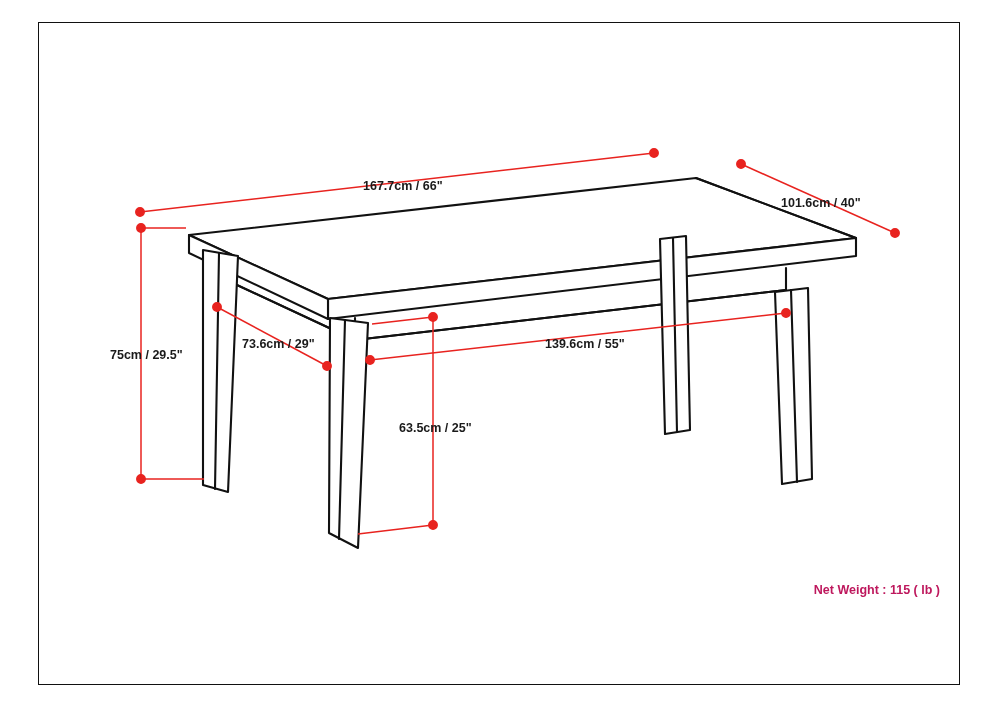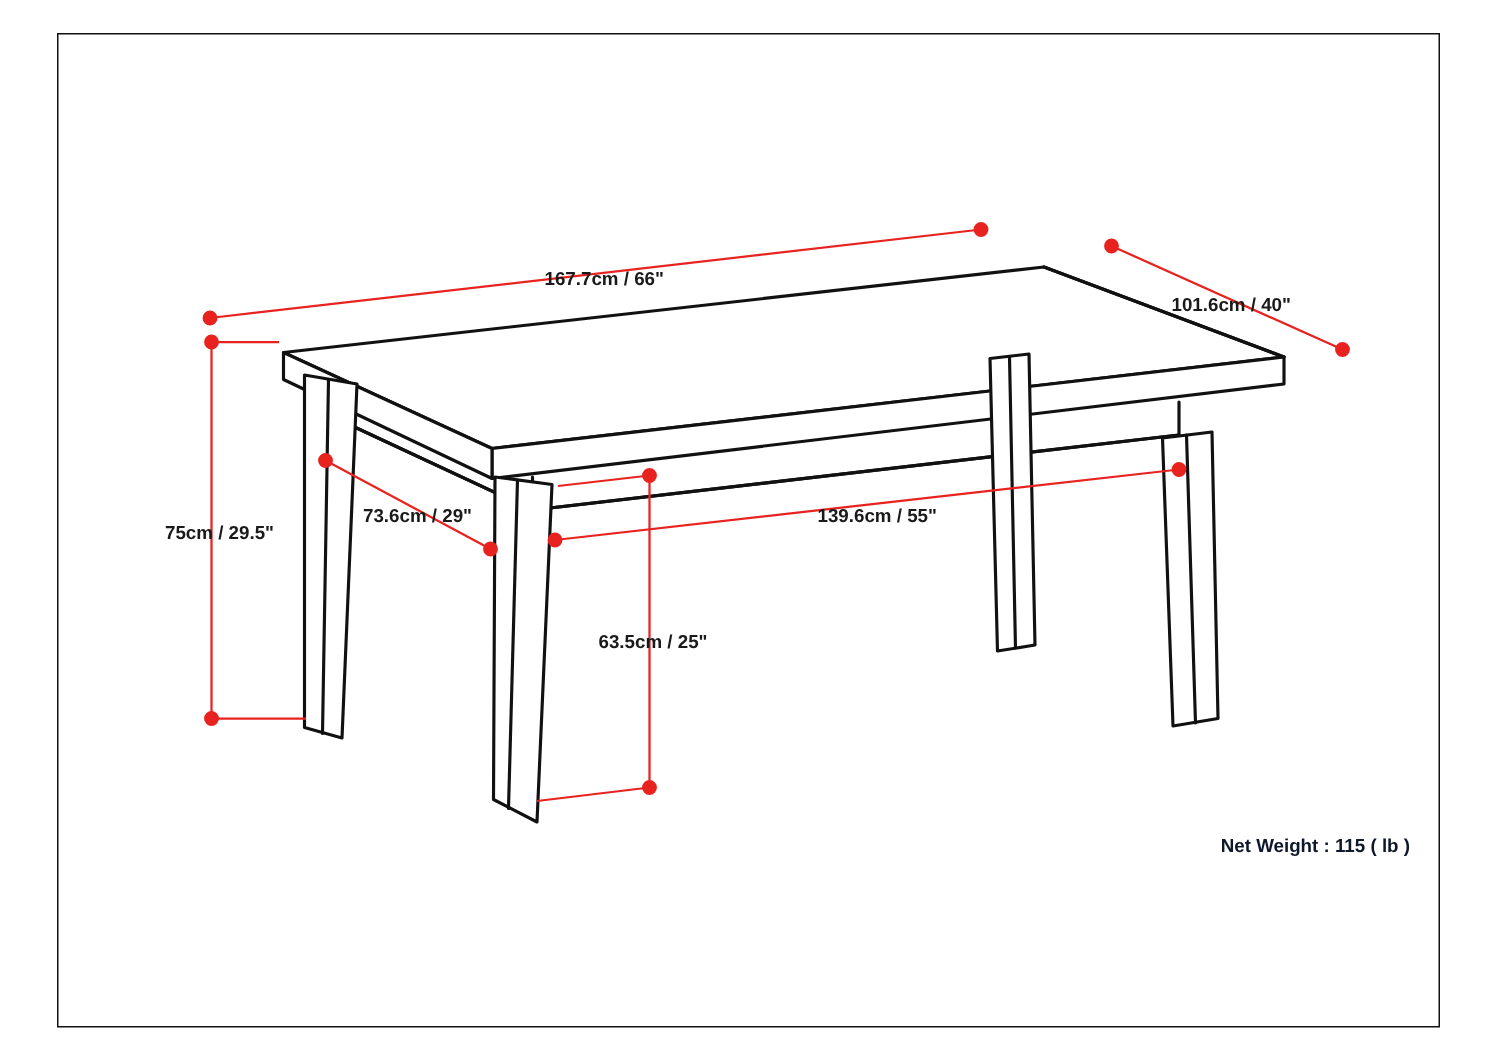--- a/index.html
+++ b/index.html
@@ -39,25 +39,25 @@
     font-family: "Liberation Sans", sans-serif;
     font-size: 12.5px;
     font-weight: bold;
     color: #1a1a1a;
     white-space: nowrap;
     letter-spacing: 0px;
   }
   #net-weight {
     position: absolute;
     right: 60px;
-    bottom: 136px;
+    bottom: 110px;
     font-family: "Liberation Sans", sans-serif;
     font-size: 12.5px;
     font-weight: bold;
-    color: #0f172a;
+    color: #be185d;
     white-space: nowrap;
     padding-left: 44px;
   }
 </style>
 </head>
 <body>
 
 <div id="page">
 
   <div id="frame"></div>

